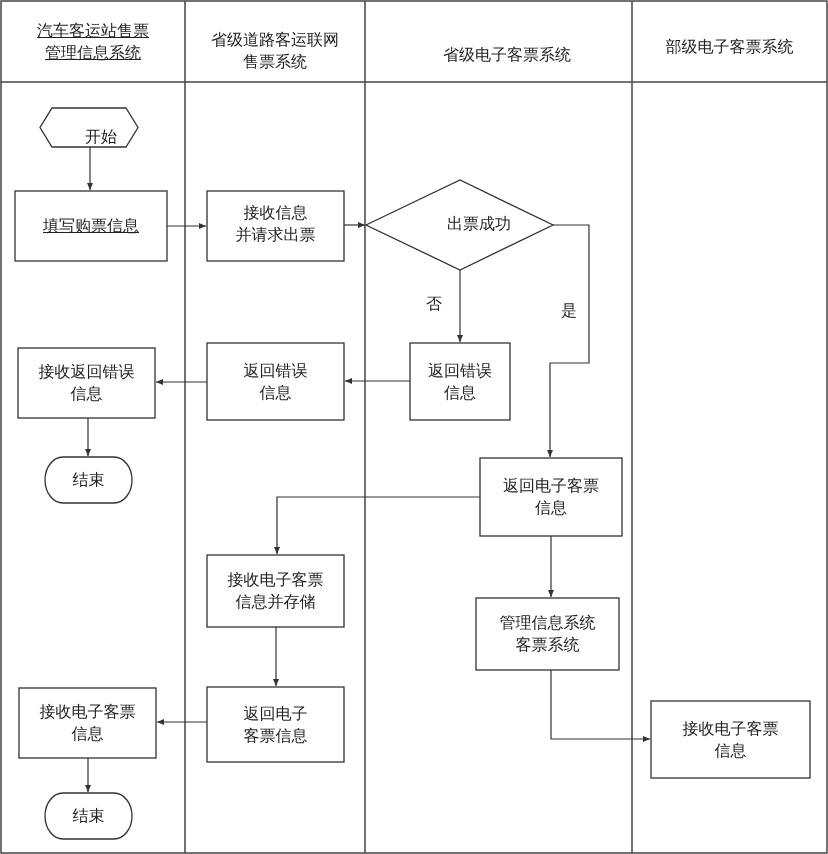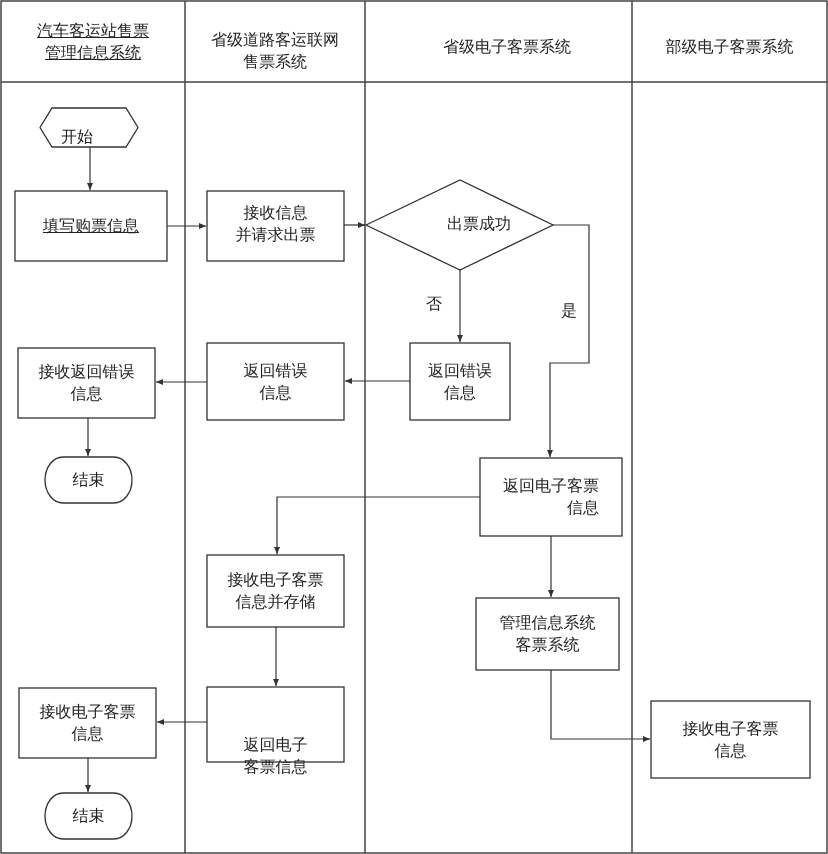--- a/index.html
+++ b/index.html
@@ -60,42 +60,42 @@
     <path d="M207,722 L157,722" marker-end="url(#arrow)"></path>
     <path d="M88,758 L88,792" marker-end="url(#arrow)"></path>
     <path d="M551,670 L551,739 L650,739" marker-end="url(#arrow)"></path>
   </g>
 </svg>
 
 <div class="lane-title" style="left:1px; top:1px; width:184px; height:81px;text-decoration:underline;">汽车客运站售票
 管理信息系统</div>
 <div class="lane-title" style="left:185px; top:1px; width:180px; height:99px;border-radius:23px;">省级道路客运联网
 售票系统</div>
-<div class="lane-title" style="left:365px; top:6px; width:284px; height:81px;">省级电子客票系统</div>
+<div class="lane-title" style="left:365px; top:14px; width:284px; height:81px;">省级电子客票系统</div>
 <div class="lane-title" style="left:632px; top:1px; width:195px; height:92px;">部级电子客票系统</div>
 
-<div class="node-text" style="left:28px; top:108px; width:98px; height:57px;">开始</div>
+<div class="node-text" style="left:52px; top:108px; width:98px; height:57px;">开始</div>
 <div class="node-text" style="left:15px; top:191px; width:152px; height:70px;text-decoration:underline;">填写购票信息</div>
 <div class="node-text" style="left:207px; top:191px; width:137px; height:66px;border-radius:8px;">接收信息
 并请求出票</div>
 <div class="node-text" style="left:419px; top:210px; width:120px; height:28px;">出票成功</div>
 <div class="node-text" style="left:410px; top:343px; width:100px; height:77px;">返回错误
 信息</div>
 <div class="node-text" style="left:207px; top:343px; width:137px; height:77px;">返回错误
 信息</div>
 <div class="node-text" style="left:18px; top:348px; width:137px; height:70px;text-align:center;">接收返回错误
 信息</div>
 <div class="node-text" style="left:45px; top:457px; width:87px; height:46px;">结束</div>
-<div class="node-text" style="left:480px; top:458px; width:142px; height:78px;text-align:right;">返回电子客票
+<div class="node-text" style="left:480px; top:458px; width:142px; height:78px;">返回电子客票
 信息</div>
 <div class="node-text" style="left:207px; top:555px; width:137px; height:72px;">接收电子客票
 信息并存储</div>
 <div class="node-text" style="left:476px; top:598px; width:143px; height:72px;">管理信息系统
 客票系统</div>
-<div class="node-text" style="left:207px; top:687px; width:137px; height:75px;margin-top:31px;">返回电子
+<div class="node-text" style="left:207px; top:687px; width:137px; height:75px;">返回电子
 客票信息</div>
 <div class="node-text" style="left:19px; top:688px; width:137px; height:70px;">接收电子客票
 信息</div>
 <div class="node-text" style="left:45px; top:793px; width:87px; height:46px;">结束</div>
 <div class="node-text" style="left:651px; top:701px; width:159px; height:77px;">接收电子客票
 信息</div>
 
 <div class="edge-label" style="left:422px; top:292px; width:24px; height:24px;">否</div>
 <div class="edge-label" style="left:557px; top:299px; width:24px; height:24px;">是</div>
 

